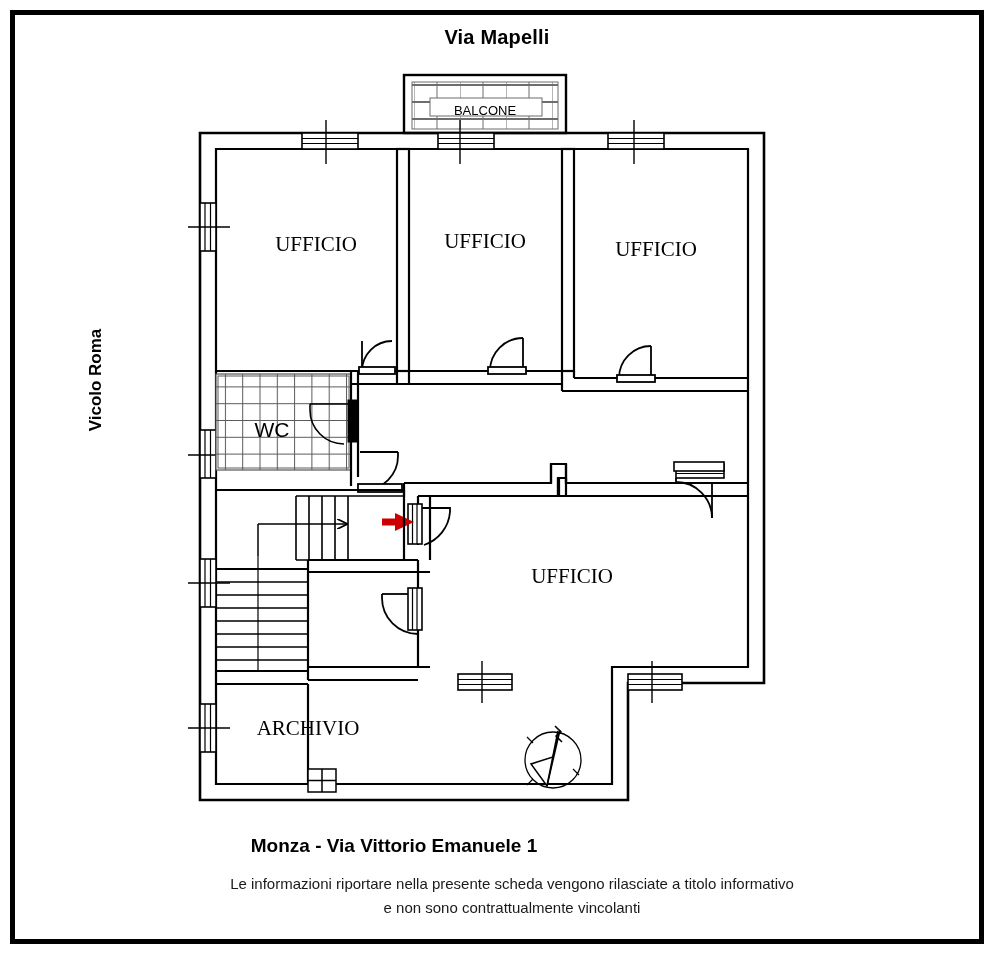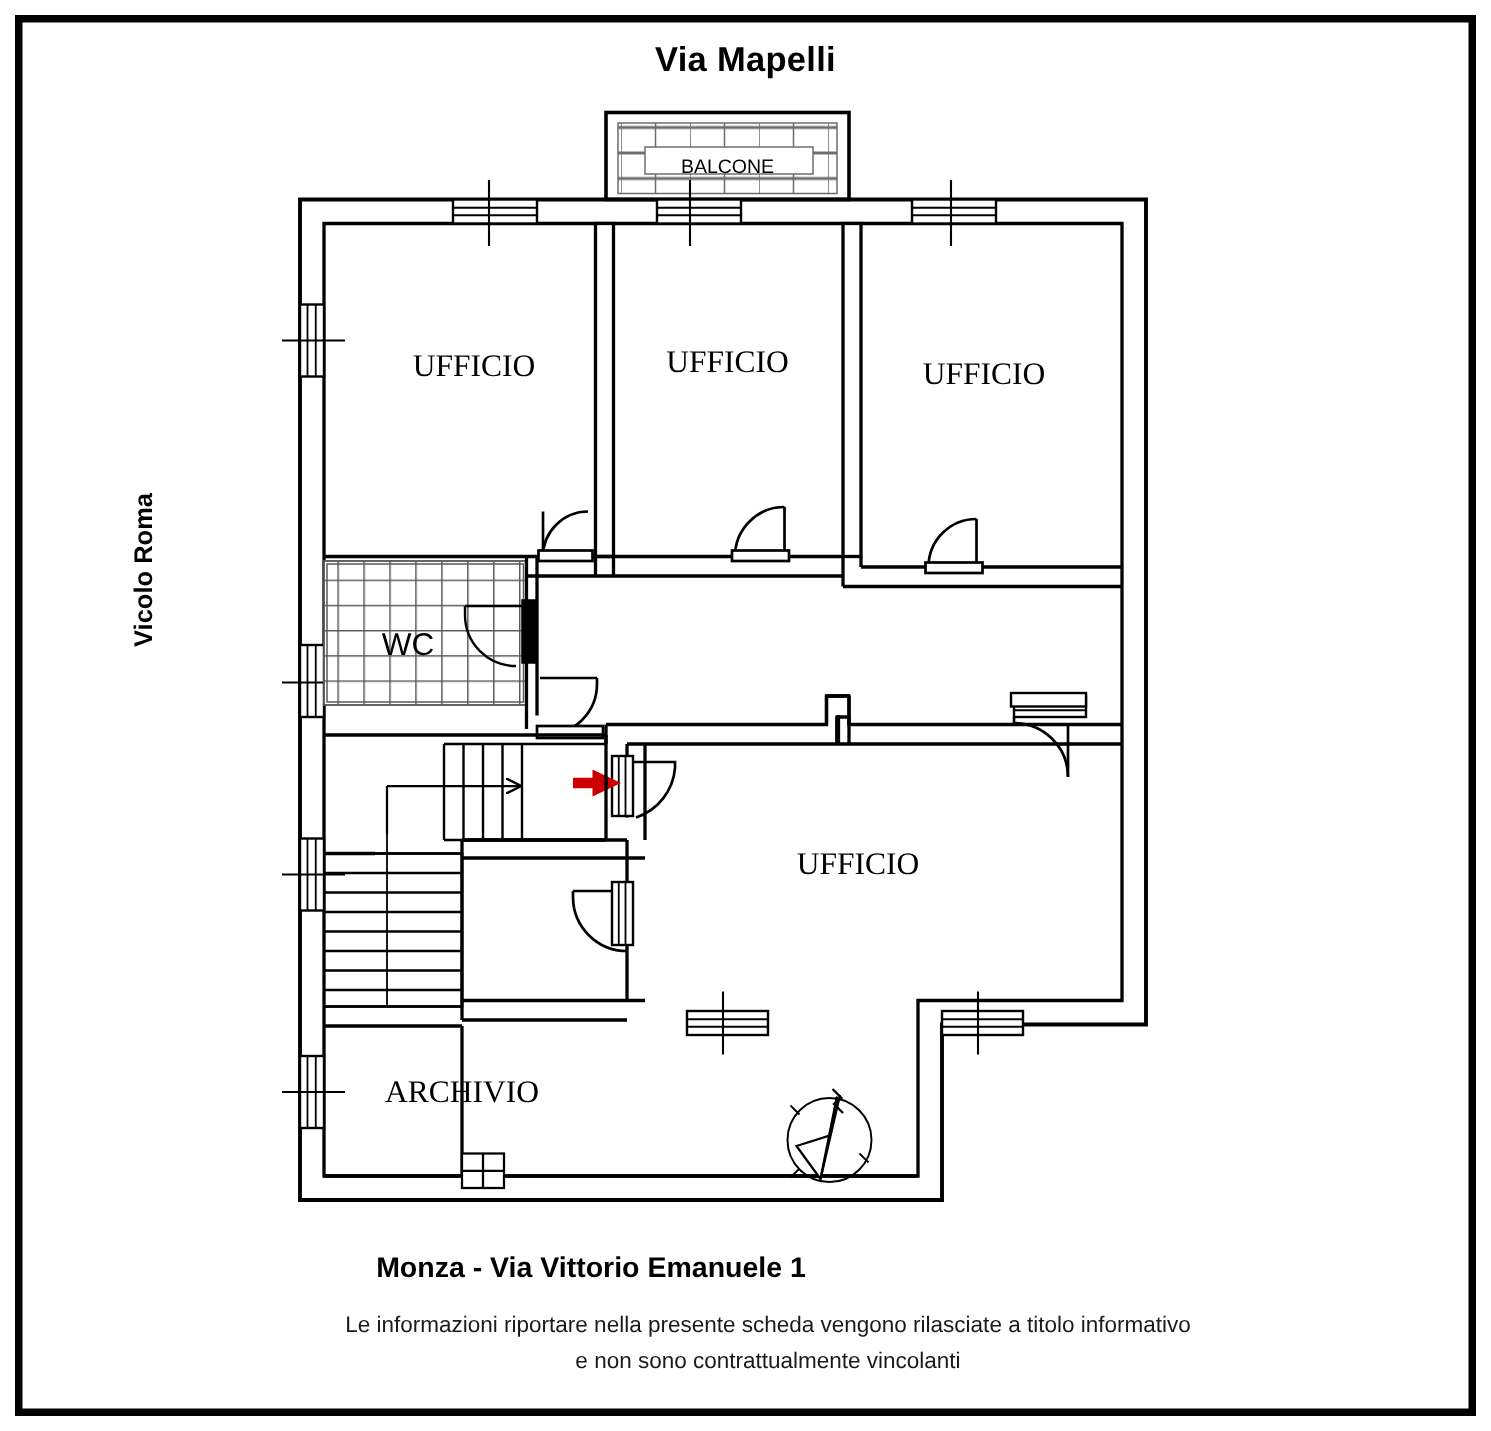--- a/index.html
+++ b/index.html
@@ -26,21 +26,21 @@
     height: 934px;
     border: 5px solid #000000;
     box-sizing: border-box;
   }
   #street-top {
     position: absolute;
     left: 0;
     top: 26px;
     width: 994px;
     text-align: center;
-    font-size: 23px;
+    font-size: 20px;
     font-weight: bold;
     color: #000000;
     letter-spacing: 0.2px;
   }
   #street-left {
     position: absolute;
     left: 86px;
     top: 360px;
     width: 160px;
     transform: rotate(-90deg);

